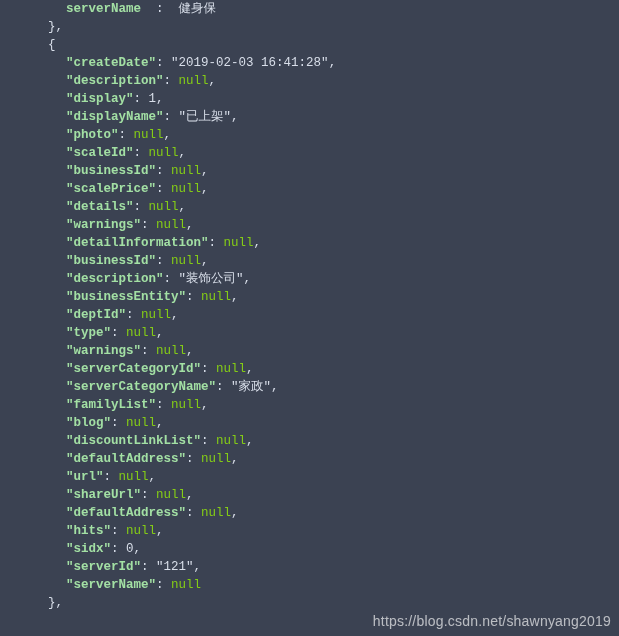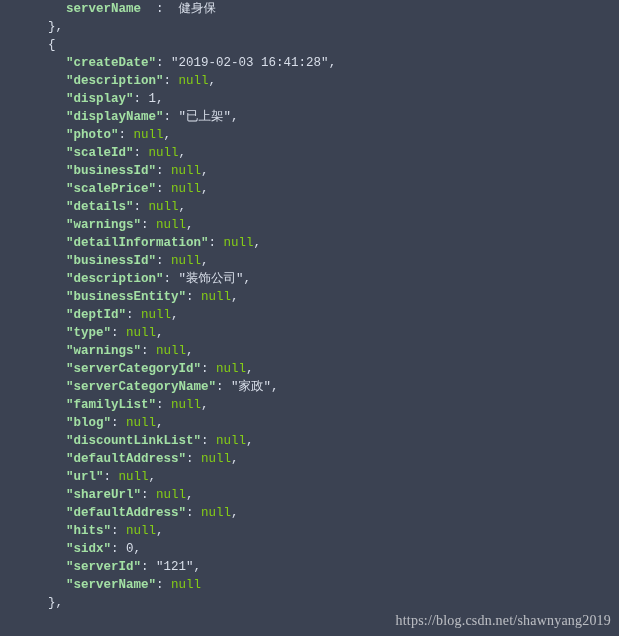--- a/index.html
+++ b/index.html
@@ -25,21 +25,21 @@
   }
   .pu { color: #d8dee9; }  
   .key { color: #a3e0a4; font-weight: bold; } 
   .str { color: #d8dee9; } 
   .num { color: #d8dee9; }
   .nul { color: #84cc16; }
   .wm {
     position: absolute;
     right: 8px;
     bottom: 6px;
-    font-family: Liberation Serif, serif;
+    font-family: Liberation Sans, sans-serif;
     font-size: 14px;
     color: rgba(255,255,255,0.65);
     letter-spacing: 0.2px;
     pointer-events: none;
   }
   .ind2 { padding-left: 36px; }
   .ind3 { padding-left: 54px; text-align: center; }
 </style>
 </head>
 <body>

